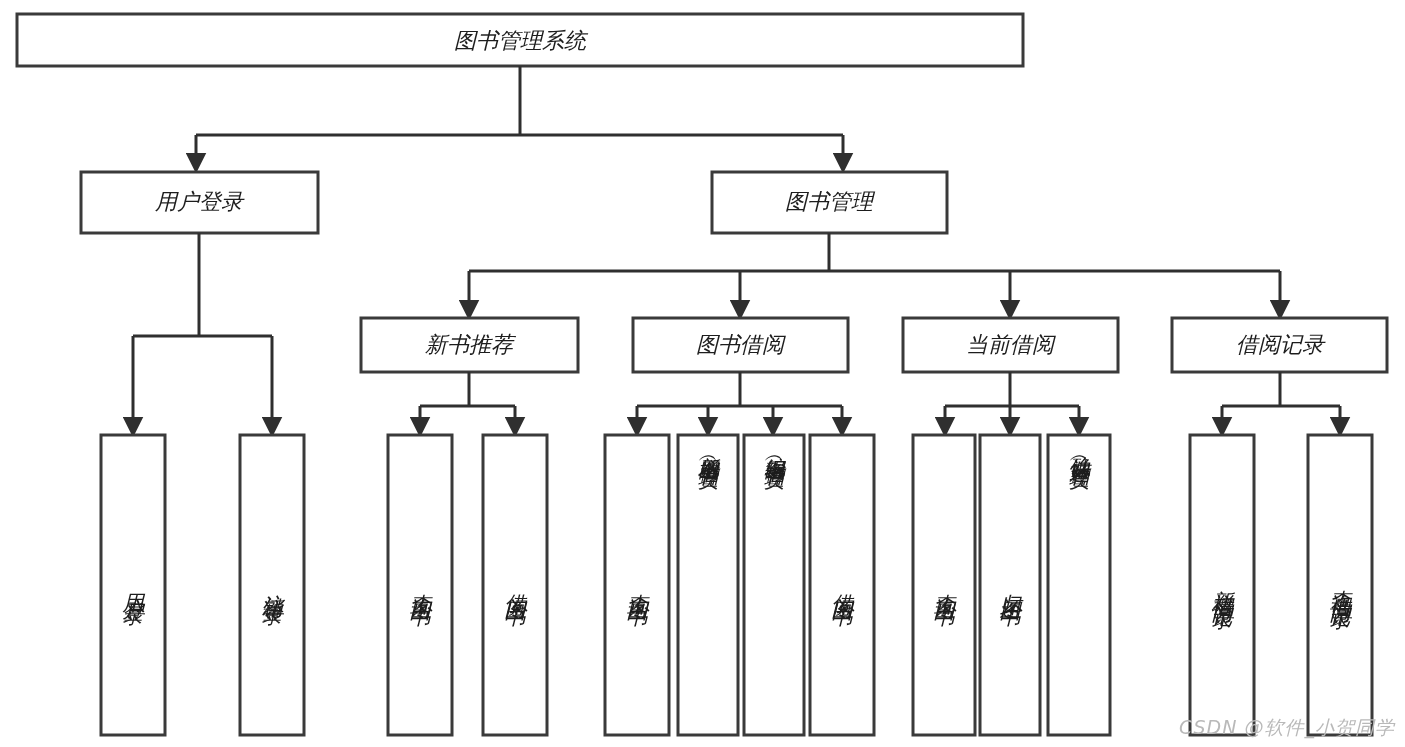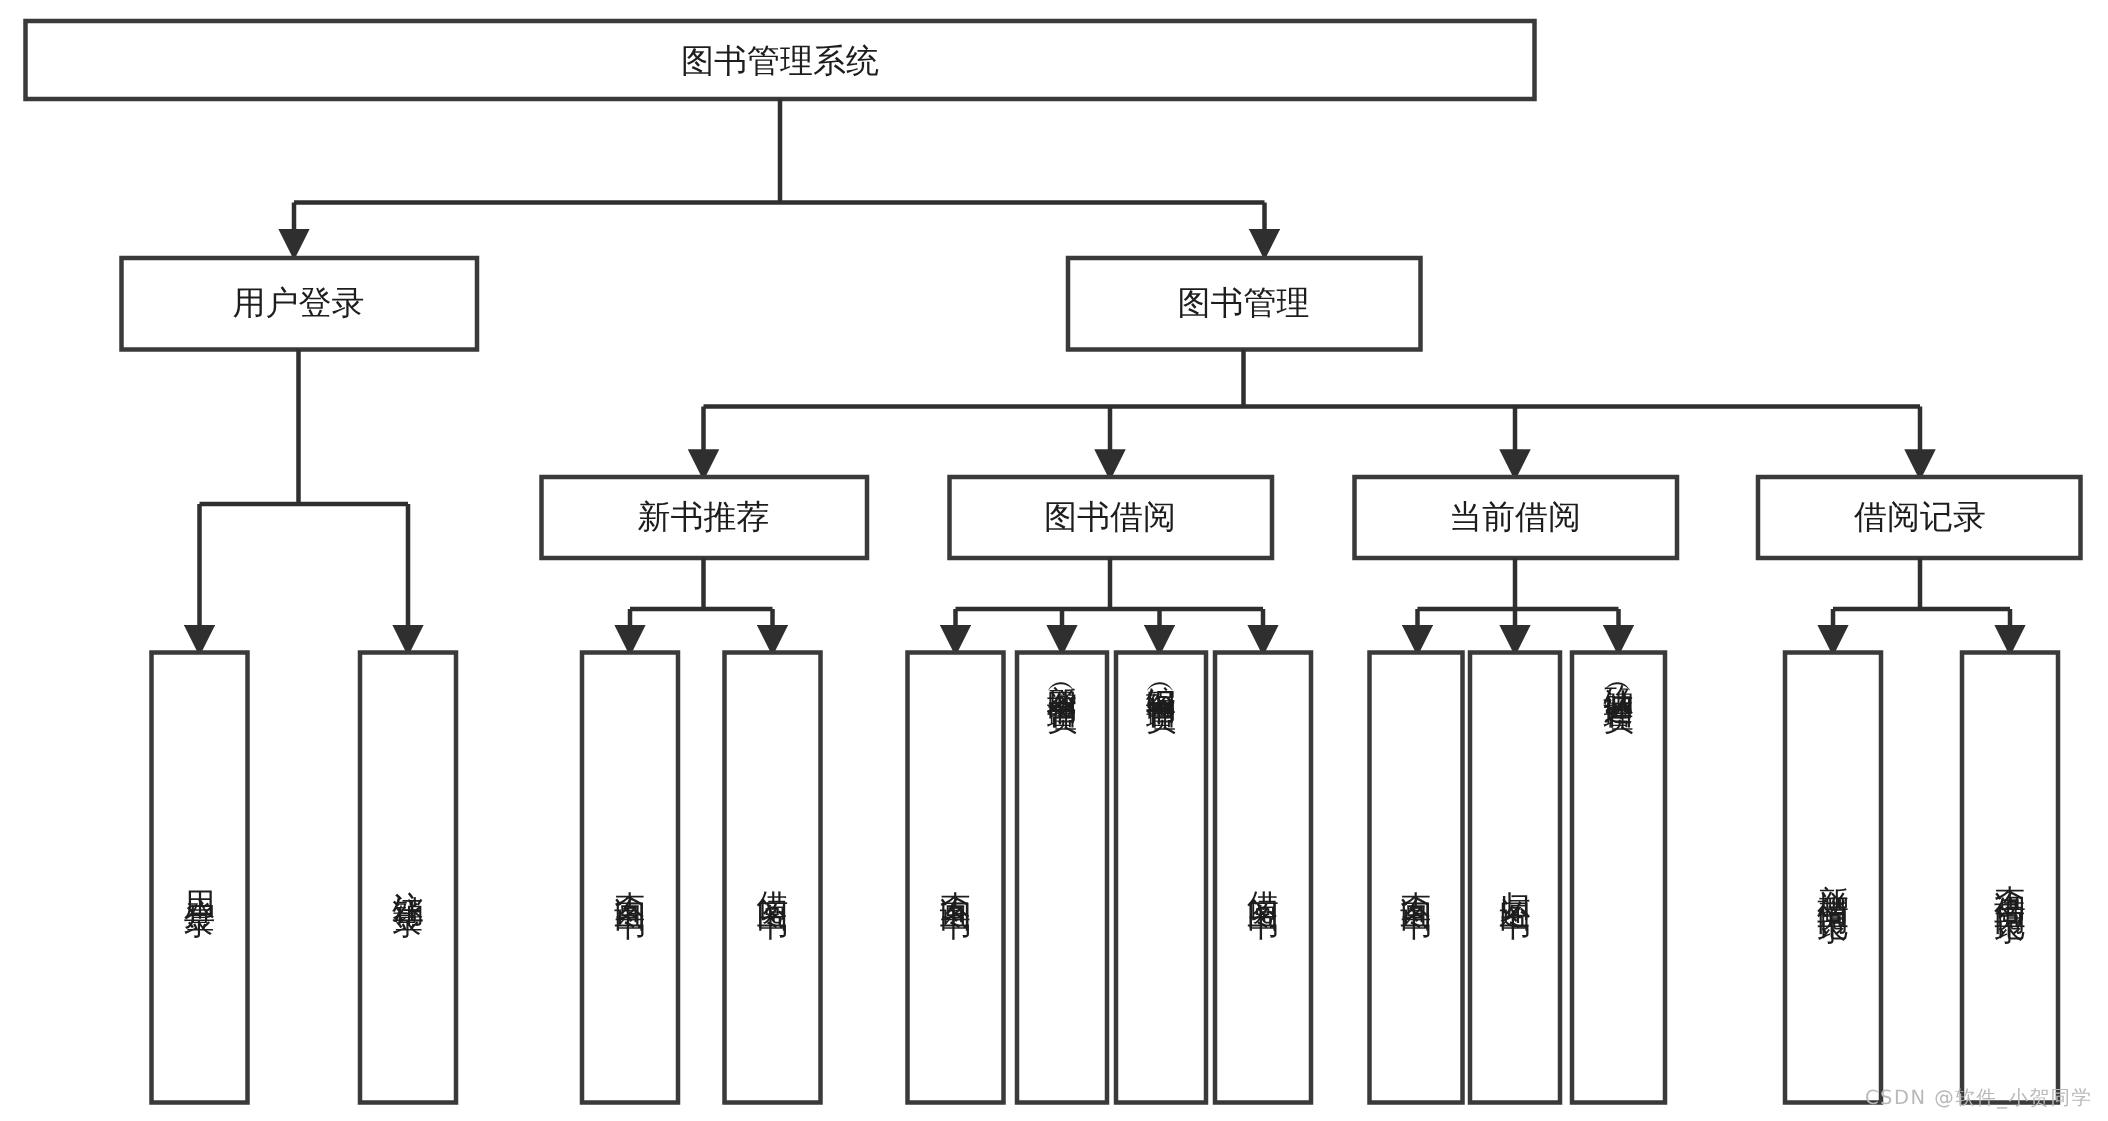--- a/index.html
+++ b/index.html
@@ -1,26 +1,26 @@
 <!DOCTYPE html>
 <html><head>
 <meta charset="utf-8">
 <style>
   html,body{margin:0;padding:0;background:#ffffff;}
   body{font-family:"DejaVu Sans","Liberation Sans",sans-serif;}
-  #stage{position:relative;width:1405px;height:747px;background:#ffffff;overflow:hidden;}
+  #stage{position:relative;width:1405px;height:747px;background:#ffffff;overflow:hidden;font-style:italic;}
   svg#diagram{position:absolute;left:0;top:0;width:1405px;height:747px;}
   .node-rect{fill:#ffffff;stroke:#3a3a3a;stroke-width:3;}
   .connector{stroke:#2f2f2f;stroke-width:3;fill:none;}
   .arrow-head{fill:#2f2f2f;stroke:none;}
   .node-label{font-family:"DejaVu Sans","Liberation Sans",sans-serif;fill:#1d1d1d;}
   .h-label{font-size:22px;text-anchor:middle;dominant-baseline:middle;}
   .v-label-wrap{position:absolute;display:flex;align-items:center;justify-content:center;pointer-events:none;}
   .v-text{writing-mode:vertical-rl;text-orientation:upright;font-size:21px;line-height:1.05;letter-spacing:4px;color:#1d1d1d;white-space:nowrap;}
-  .watermark{position:absolute;right:10px;bottom:6px;font-size:13px;color:#b9b9b9;letter-spacing:1px;margin-left:35px;}
+  .watermark{position:absolute;right:10px;bottom:6px;font-size:19px;color:#b9b9b9;letter-spacing:1px;margin-left:35px;}
 </style>
 </head>
 <body>
 
 <div id="stage">
 
   <svg id="diagram" viewBox="0 0 1405 747">
     <defs>
       <marker id="arrow" viewBox="0 0 12 12" refX="6" refY="6" markerWidth="7" markerHeight="7" orient="auto">
         <path d="M0,0 L12,6 L0,12 z" class="arrow-head"></path>

